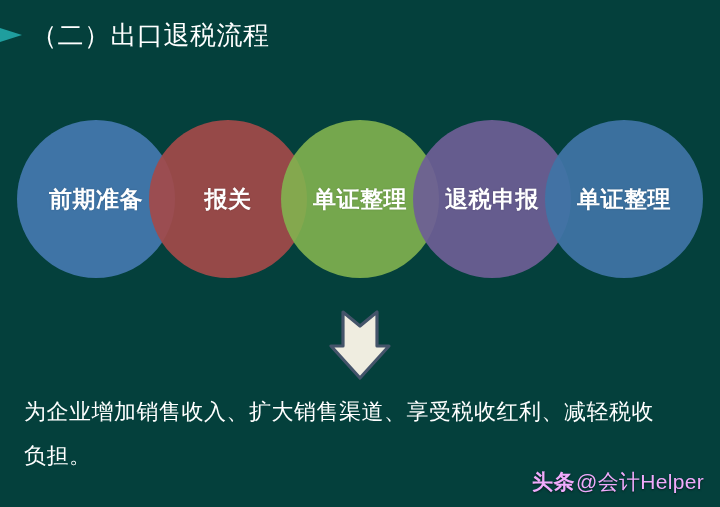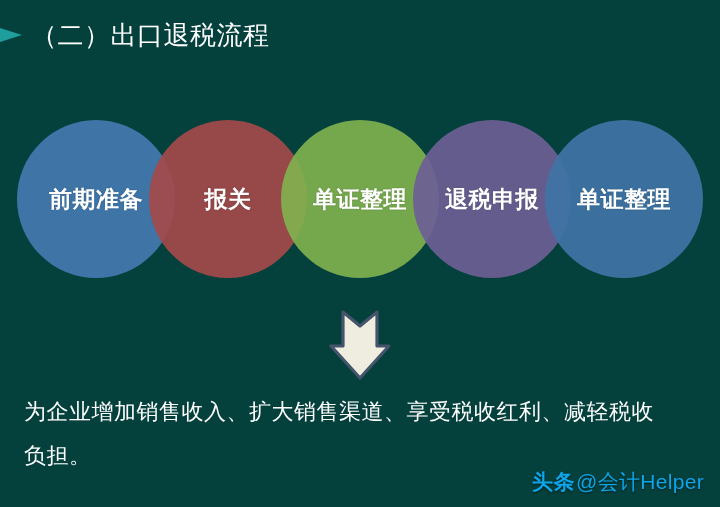--- a/index.html
+++ b/index.html
@@ -117,21 +117,21 @@
     font-weight: 400;
   }
 
   
   .watermark {
     position: absolute;
     right: 16px;
     bottom: 11px;
     display: flex;
     align-items: baseline;
-    color: #0ea5e9;
+    color: #f0abfc;
     text-shadow: 0 1px 2px rgba(0,0,0,0.55);
   }
   .watermark .wm-brand {
     font-size: 21px;
     font-weight: bold;
     letter-spacing: 0.5px;
   }
   .watermark .wm-handle {
     font-size: 21px;
     font-weight: 400;

